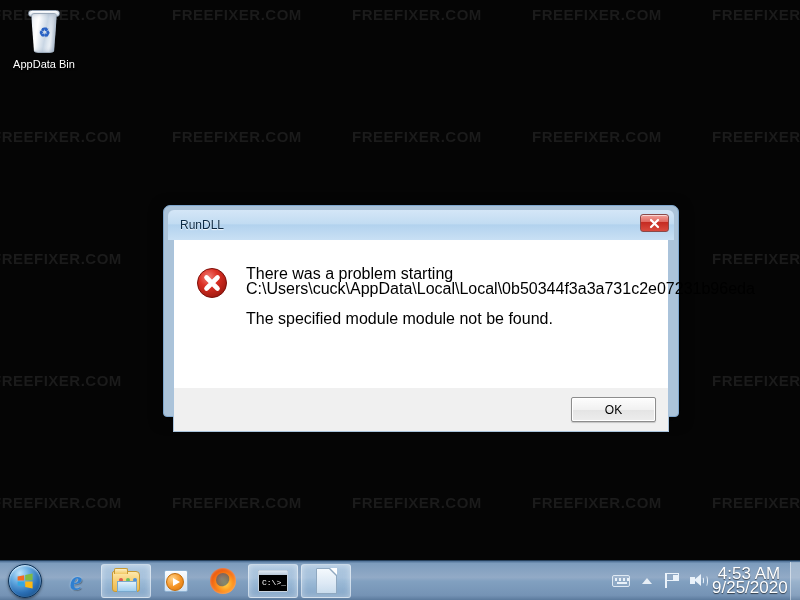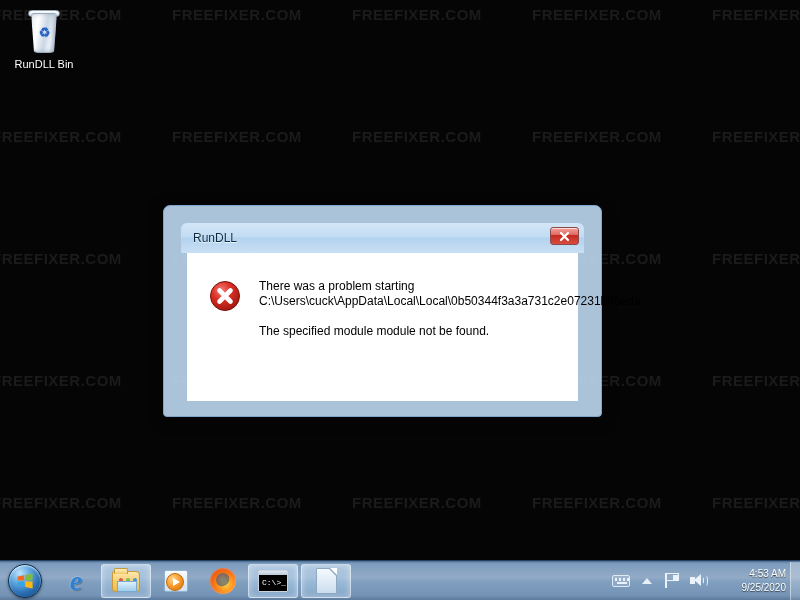--- a/index.html
+++ b/index.html
@@ -74,26 +74,26 @@
     color: #ffffff;
     font-size: 11px;
     line-height: 13px;
     text-shadow: 1px 1px 2px #000;
   }
 
   
   #dialog {
     position: absolute;
     left: 163px; top: 205px;
-    width: 439px; height: 212px;
+    width: 516px; height: 212px;
     background: rgba(186,212,236,0.92);
     border: 1px solid #7ea6cd;
     border-radius: 7px 7px 4px 4px;
     box-shadow: 0 3px 14px rgba(0,0,0,0.55);
-    padding: 17px;
+    padding: 4px;
   }
   #titlebar {
     position: relative;
     height: 30px;
     background: linear-gradient(180deg,#d4e6f7 0%, #c2dcf2 45%, #b2d2ee 50%, #c9e0f4 100%);
     border-radius: 6px 6px 0 0;
     padding: 0 6px;
     display: flex; align-items: center;
   }
   #title-text {
@@ -117,21 +117,21 @@
   #dlg-body {
     margin: 0 5px;
     height: 148px;
     background: #ffffff;
     border-left: 1px solid #a9c3dc;
     border-right: 1px solid #a9c3dc;
     display: flex;
     padding: 26px 14px 0 22px;
   }
   #err-icon { width: 32px; height: 32px; flex: 0 0 32px; margin-top: 1px; }
-  #msg { margin-left: 18px; font-size: 12px; color: #000; line-height: 15px; }
+  #msg { margin-left: 18px; font-size: 16px; color: #000; line-height: 15px; }
   #msg .line { white-space: pre; }
   #msg .gap { height: 15px; }
 
   #dlg-footer {
     margin: 0 5px 5px 5px;
     height: 44px;
     background: #f0f0f0;
     border-left: 1px solid #a9c3dc;
     border-right: 1px solid #a9c3dc;
     border-bottom: 1px solid #a9c3dc;
@@ -332,23 +332,23 @@
   }
   .spk .w1, .spk .w2 {
     position:absolute; border:1.5px solid #eaf2fa; border-radius:50%;
     border-left-color:transparent; border-top-color:transparent; border-bottom-color:transparent;
   }
   .spk .w1 { left:11px; top:4px; width:3px; height:7px; }
   .spk .w2 { left:13px; top:1.5px; width:5px; height:12px; }
 
   #clock {
     width: 74px;
-    text-align: right;
+    text-align: center;
     color: #ffffff;
-    font-size: 10px;
+    font-size: 17px;
     line-height: 14px;
     text-shadow: 0 1px 1px rgba(0,0,0,.6);
     cursor: pointer;
   }
   #show-desktop {
     width: 10px; height: 38px;
     margin-left: 4px;
     background: linear-gradient(180deg, rgba(255,255,255,.30), rgba(255,255,255,.10));
     border-left: 1px solid rgba(255,255,255,.45);
     cursor: pointer;
@@ -386,21 +386,21 @@
       <div class="wm" style="left: 532px; top: 494px;">FREEFIXER.COM</div>
       <div class="wm" style="left: 712px; top: 494px;">FREEFIXER.COM</div>
     </div>
 
   <div id="recycle-bin">
     <div class="rb-glyph">
       <div class="rb-lid"></div>
       <div class="rb-body"></div>
       <div class="rb-logo">♻</div>
     </div>
-    <div class="rb-label">RunDLL Bin</div>
+    <div class="rb-label">AppData Bin</div>
   </div>
 
   <div id="dialog">
 
     <div id="titlebar">
       <div id="title-text">RunDLL</div>
       <div id="close-btn">
         <svg width="11" height="11" viewBox="0 0 11 11" aria-hidden="true">
           <path d="M2 2 L9 9 M9 2 L2 9" stroke="#ffffff" stroke-width="2.2" stroke-linecap="round" fill="none"></path>
         </svg>
@@ -422,20 +422,23 @@
         </svg>
       </div>
       <div id="msg">
         <div class="line">There was a problem starting</div>
         <div class="line">C:\Users\cuck\AppData\Local\Local\0b50344f3a3a731c2e07231b96eda</div>
         <div class="gap"></div>
         <div class="line">The specified module module not be found.</div>
       </div>
     </div>
 
+    <div id="dlg-footer">
+      <button id="ok-btn">OK</button>
+    </div>
 
   </div>
 
   <div id="taskbar">
 
     <div id="start-orb">
       <div class="orb">
         <svg width="18" height="18" viewBox="0 0 18 18">
           <path d="M1.6 4.6 L8.2 3.2 L8.2 8.4 L1.6 8.6 Z" fill="#f36a21"></path>
           <path d="M9.2 3.0 L16.6 1.6 L16.6 8.3 L9.2 8.4 Z" fill="#7fba42"></path>

